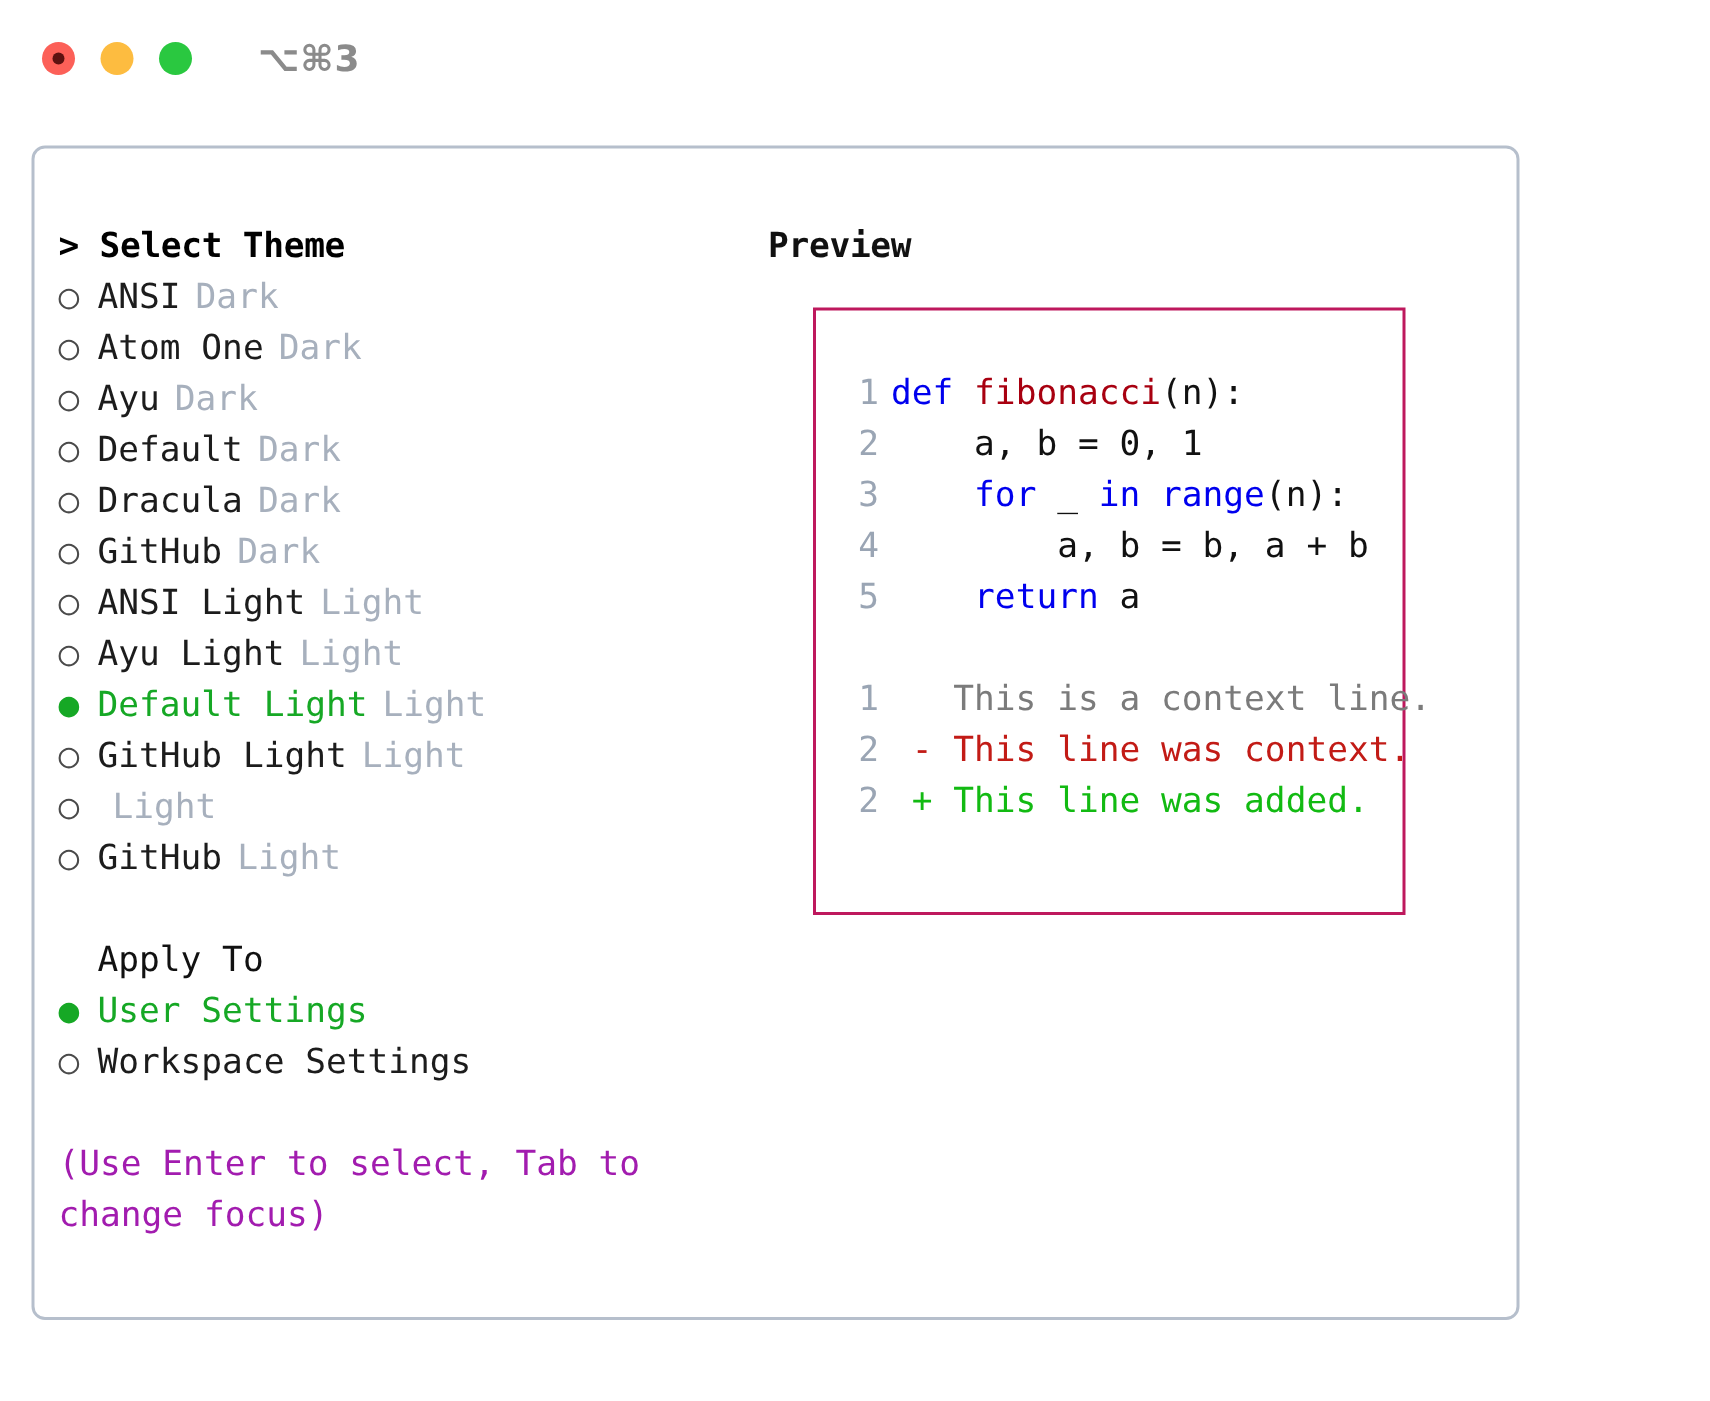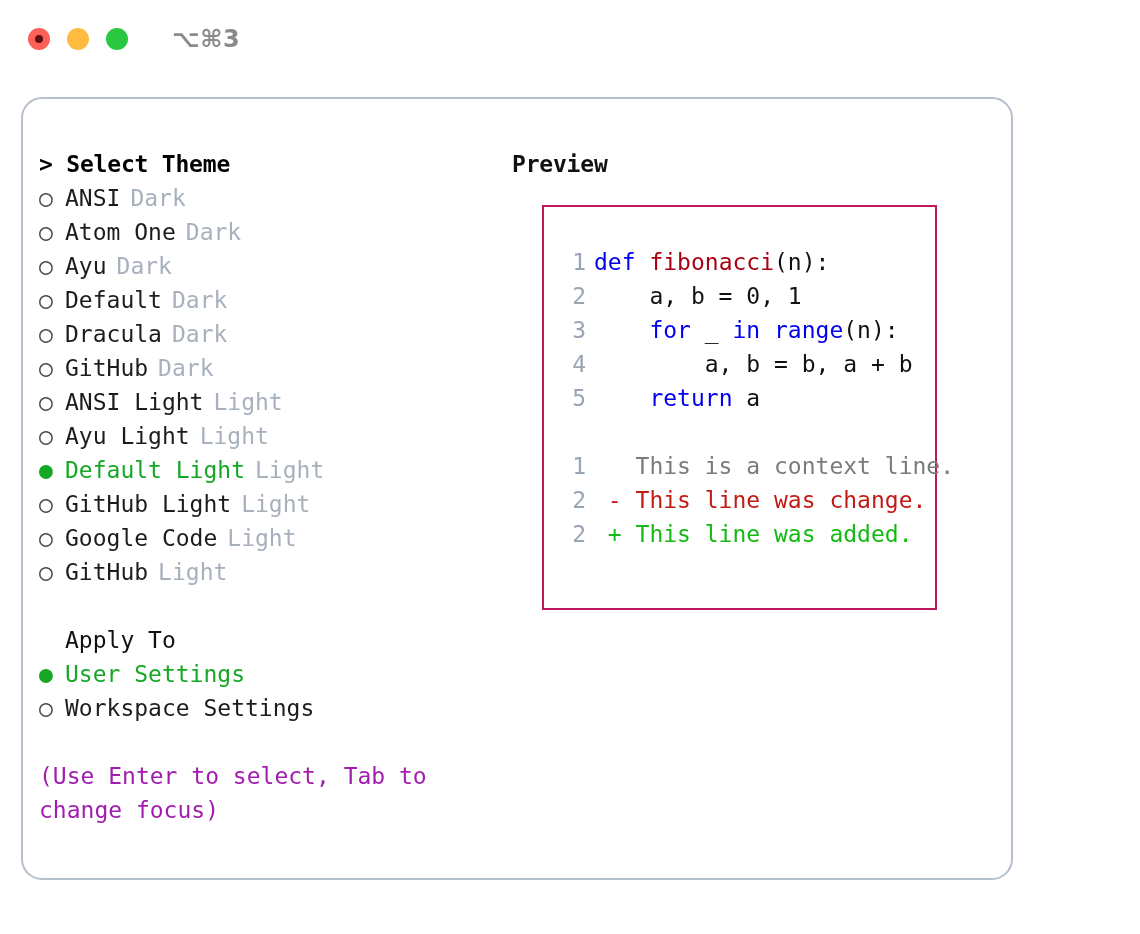--- a/index.html
+++ b/index.html
@@ -72,21 +72,21 @@
   }
 
   
   #panel {
     position: absolute;
     left: 21px;
     top: 97px;
     width: 992px;
     height: 783px;
     border: 2px solid #b6bfcc;
-    border-radius: 21px;
+    border-radius: 9px;
     box-sizing: border-box;
     background: #ffffff;
   }
 
   
   #theme-column {
     position: absolute;
     left: 16px;
     top: 48px;
     width: 440px;
@@ -214,21 +214,21 @@
           <div class="mono-line theme-row"><span class="marker">○</span><span class="theme-name">ANSI</span><span class="theme-kind">Dark</span></div>
           <div class="mono-line theme-row"><span class="marker">○</span><span class="theme-name">Atom One</span><span class="theme-kind">Dark</span></div>
           <div class="mono-line theme-row"><span class="marker">○</span><span class="theme-name">Ayu</span><span class="theme-kind">Dark</span></div>
           <div class="mono-line theme-row"><span class="marker">○</span><span class="theme-name">Default</span><span class="theme-kind">Dark</span></div>
           <div class="mono-line theme-row"><span class="marker">○</span><span class="theme-name">Dracula</span><span class="theme-kind">Dark</span></div>
           <div class="mono-line theme-row"><span class="marker">○</span><span class="theme-name">GitHub</span><span class="theme-kind">Dark</span></div>
           <div class="mono-line theme-row"><span class="marker">○</span><span class="theme-name">ANSI Light</span><span class="theme-kind">Light</span></div>
           <div class="mono-line theme-row"><span class="marker">○</span><span class="theme-name">Ayu Light</span><span class="theme-kind">Light</span></div>
           <div class="mono-line theme-row selected"><span class="marker selected">●</span><span class="theme-name">Default Light</span><span class="theme-kind">Light</span></div>
           <div class="mono-line theme-row"><span class="marker">○</span><span class="theme-name">GitHub Light</span><span class="theme-kind">Light</span></div>
-          <div class="mono-line theme-row"><span class="marker">○</span><span class="theme-name">Google Code</span><span class="theme-kind">Light</span></div>
+          <div class="mono-line theme-row"><span class="marker">○</span><span class="theme-kind">Light</span></div>
           <div class="mono-line theme-row"><span class="marker">○</span><span class="theme-name">GitHub</span><span class="theme-kind">Light</span></div>
         </div>
 
       <div class="spacer-line"></div>
 
       <div id="apply-header" class="mono-line">Apply To</div>
 
       <div id="apply-items">
           <div class="mono-line theme-row selected"><span class="marker selected">●</span><span class="theme-name">User Settings</span></div>
           <div class="mono-line theme-row"><span class="marker">○</span><span class="theme-name">Workspace Settings</span></div>
@@ -244,20 +244,20 @@
 
       <div id="preview-box">
         <div id="code-area">
             <div class="code-line"><span class="gutter">1</span><span class="code-text"><span class="tok-kw">def </span><span class="tok-fn">fibonacci</span><span class="tok-txt">(n):</span></span></div>
             <div class="code-line"><span class="gutter">2</span><span class="code-text"><span class="tok-txt">    a, b = 0, 1</span></span></div>
             <div class="code-line"><span class="gutter">3</span><span class="code-text"><span class="tok-txt">    </span><span class="tok-kw">for</span><span class="tok-txt"> _ </span><span class="tok-kw">in range</span><span class="tok-txt">(n):</span></span></div>
             <div class="code-line"><span class="gutter">4</span><span class="code-text"><span class="tok-txt">        a, b = b, a + b</span></span></div>
             <div class="code-line"><span class="gutter">5</span><span class="code-text"><span class="tok-txt">    </span><span class="tok-kw">return</span><span class="tok-txt"> a</span></span></div>
             <div class="diff-gap"></div>
             <div class="code-line"><span class="gutter">1</span><span class="code-text tok-ctx">   This is a context line.</span></div>
-            <div class="code-line"><span class="gutter">2</span><span class="code-text tok-del"> - This line was change.</span></div>
+            <div class="code-line"><span class="gutter">2</span><span class="code-text tok-del"> - This line was context.</span></div>
             <div class="code-line"><span class="gutter">2</span><span class="code-text tok-add"> + This line was added.</span></div>
           </div>
       </div>
     </div>
 
   </div>
 </div>
 
 </body></html>

